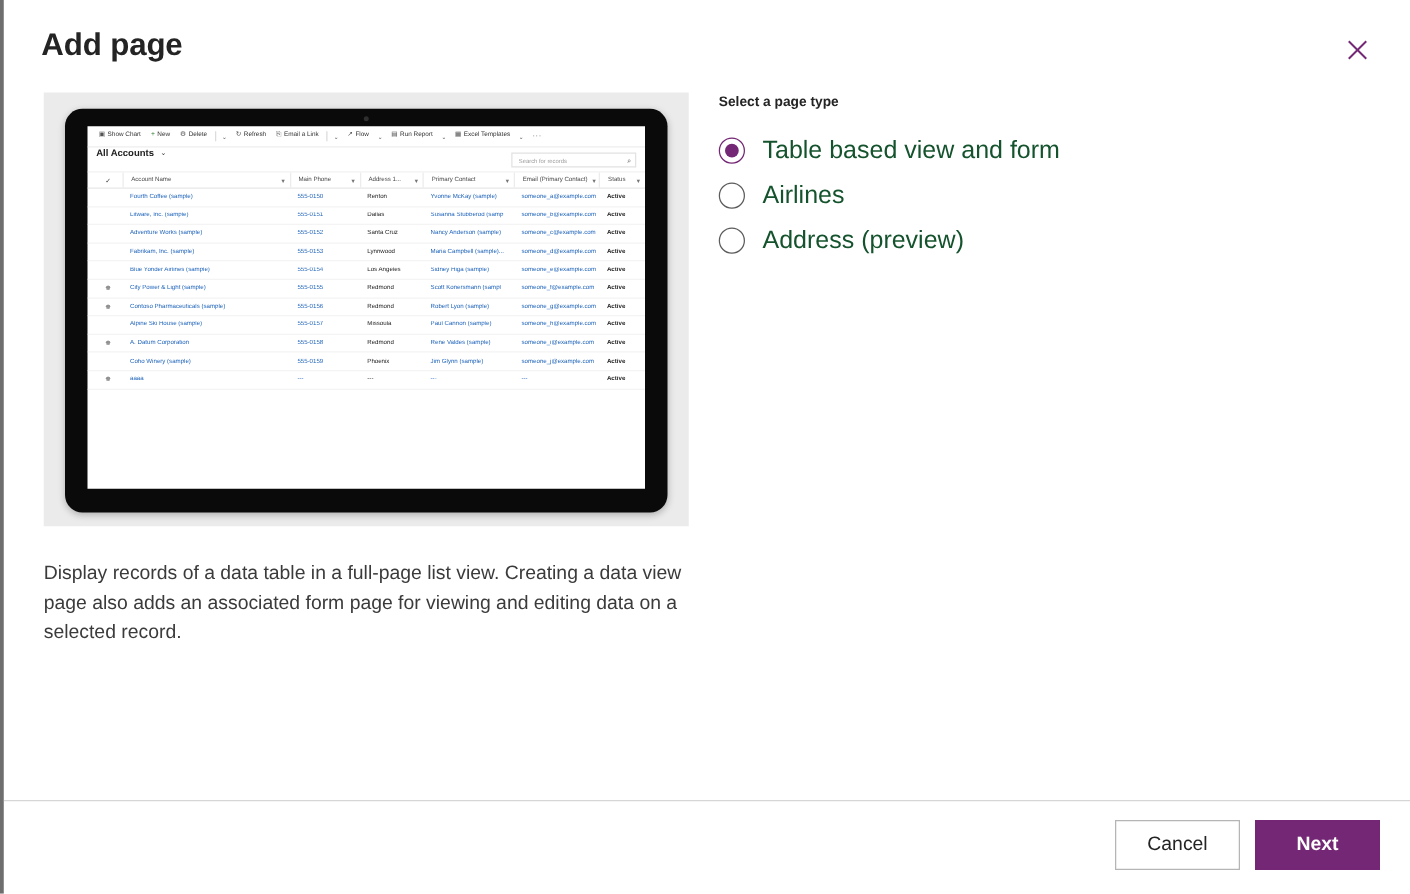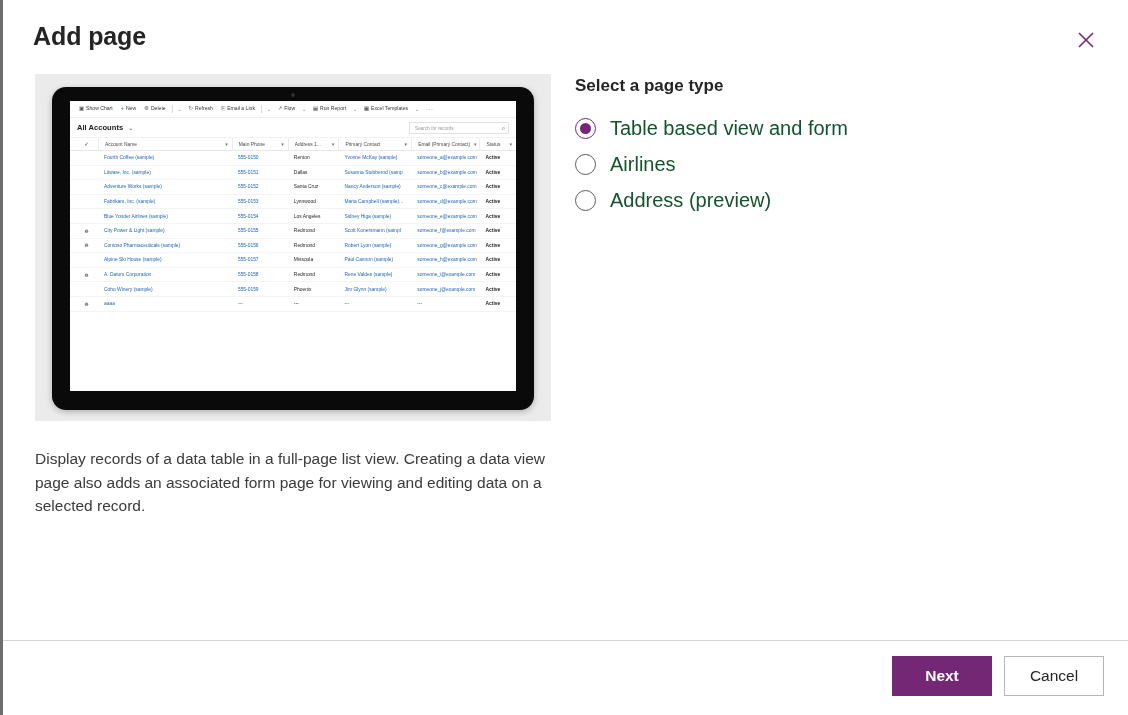--- a/index.html
+++ b/index.html
@@ -77,21 +77,21 @@
   }
   .cmd .gl { font-size: 5.4px; color: #555; }
   .cmd.new .gl { color: #2e7d32; }
   .cmd-caret { font-size: 4.6px; color: #666; padding: 0 3px; cursor: default; }
   .cmd-sep { width: 1px; height: 8px; background: #dcdcdc; margin: 0 2px; }
   .cmd-ovf { font-size: 6px; color: #555; padding: 0 4px; letter-spacing: .5px; cursor: default; }
 
   
   .view-row {
     position: relative; height: 20px; width: 100%;
-    display: flex; align-items: center;
+    display: flex; align-items: flex-start;
     padding: 0 6px 0 7px;
     border-bottom: 1px solid #f2f2f2;
   }
   .view-name {
     font-size: 7.6px; font-weight: 700; color: #202020; cursor: default;
   }
   .view-caret { font-size: 6px; color: #444; margin-left: 5px; cursor: default; }
   .searchbox {
     position: absolute; right: 7px; top: 4px;
     width: 100px; height: 12px;
@@ -151,21 +151,21 @@
     margin-top: 26px;
     width: 516px;
     font-size: 15.5px; line-height: 23.5px; color: #3b3b3b;
   }
 
   
   .options-col {
     position: absolute; left: 572px; top: 76px; width: 480px;
   }
   .opt-legend {
-    font-size: 17px; font-weight: 700; color: #242424;
+    font-size: 11px; font-weight: 700; color: #242424;
     margin-bottom: 14px;
   }
   .radio-item {
     display: flex; align-items: center; gap: 14px;
     height: 36px; cursor: pointer; background: transparent;
     border: 0; padding: 0; width: 100%; text-align: left;
   }
   .radio-mark {
     position: relative; flex: 0 0 auto;
     width: 21px; height: 21px; border-radius: 50%;
@@ -426,17 +426,17 @@
       <span class="radio-label">Airlines</span>
     </div>
     <div class="radio-item">
       <span class="radio-mark"></span>
       <span class="radio-label">Address (preview)</span>
     </div>
   </div>
 
   <div class="footer-sep"></div>
   <div class="footer">
+    <button class="btn btn-default">Cancel</button>
     <button class="btn btn-primary">Next</button>
-    <button class="btn btn-default">Cancel</button>
   </div>
 
 </div>
 
 </body></html>

